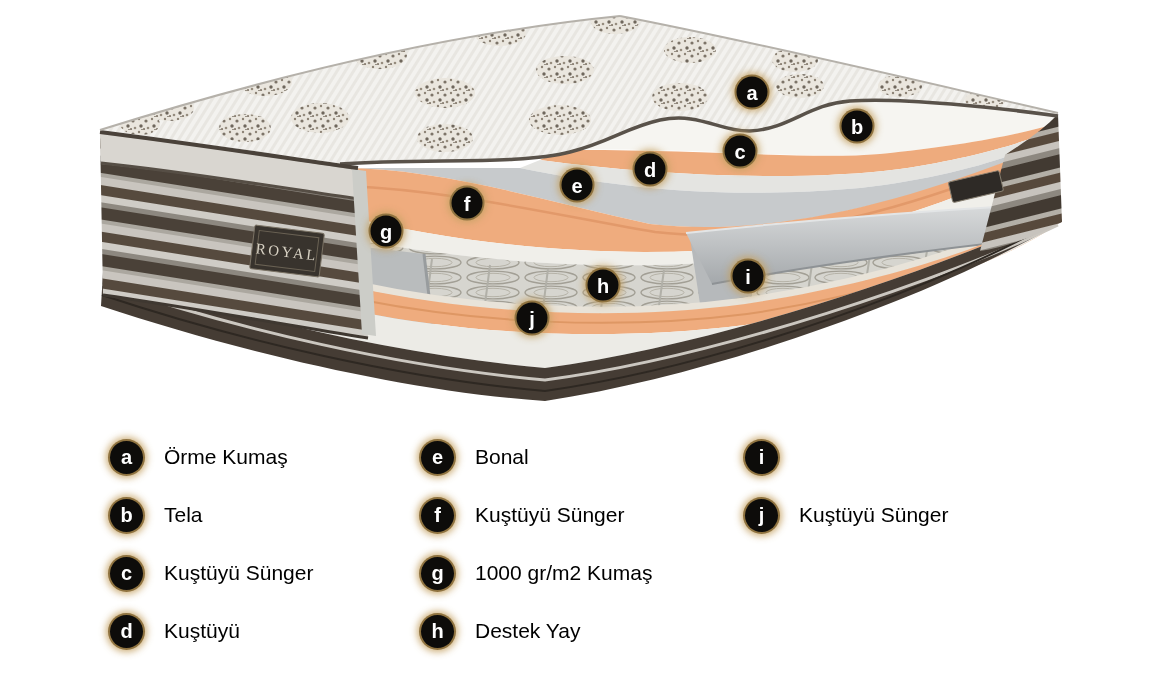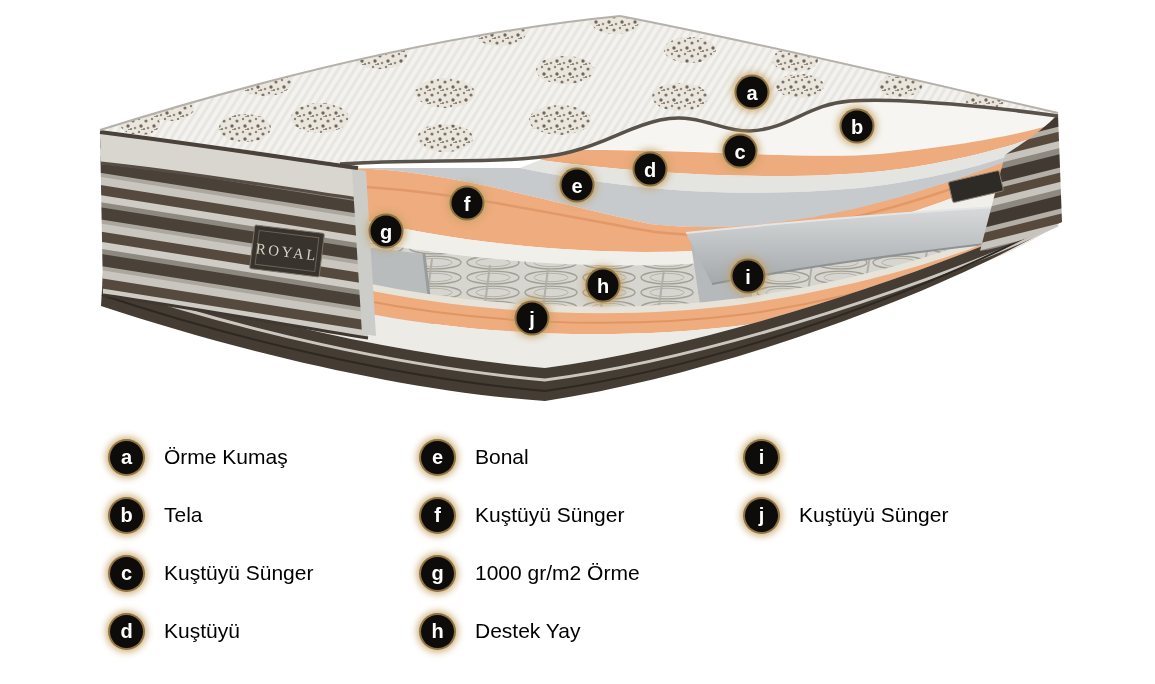--- a/index.html
+++ b/index.html
@@ -219,21 +219,21 @@
       <div class="lrow">
         <span class="badge lbadge">e</span>
         <span class="llabel">Bonal</span>
       </div>
       <div class="lrow">
         <span class="badge lbadge">f</span>
         <span class="llabel">Kuştüyü Sünger</span>
       </div>
       <div class="lrow">
         <span class="badge lbadge">g</span>
-        <span class="llabel">1000 gr/m2 Örme</span>
+        <span class="llabel">1000 gr/m2 Kumaş</span>
       </div>
       <div class="lrow">
         <span class="badge lbadge">h</span>
         <span class="llabel">Destek Yay</span>
       </div>
     </div>
   <div class="legend-col c3">
       <div class="lrow">
         <span class="badge lbadge">i</span>
       </div>

